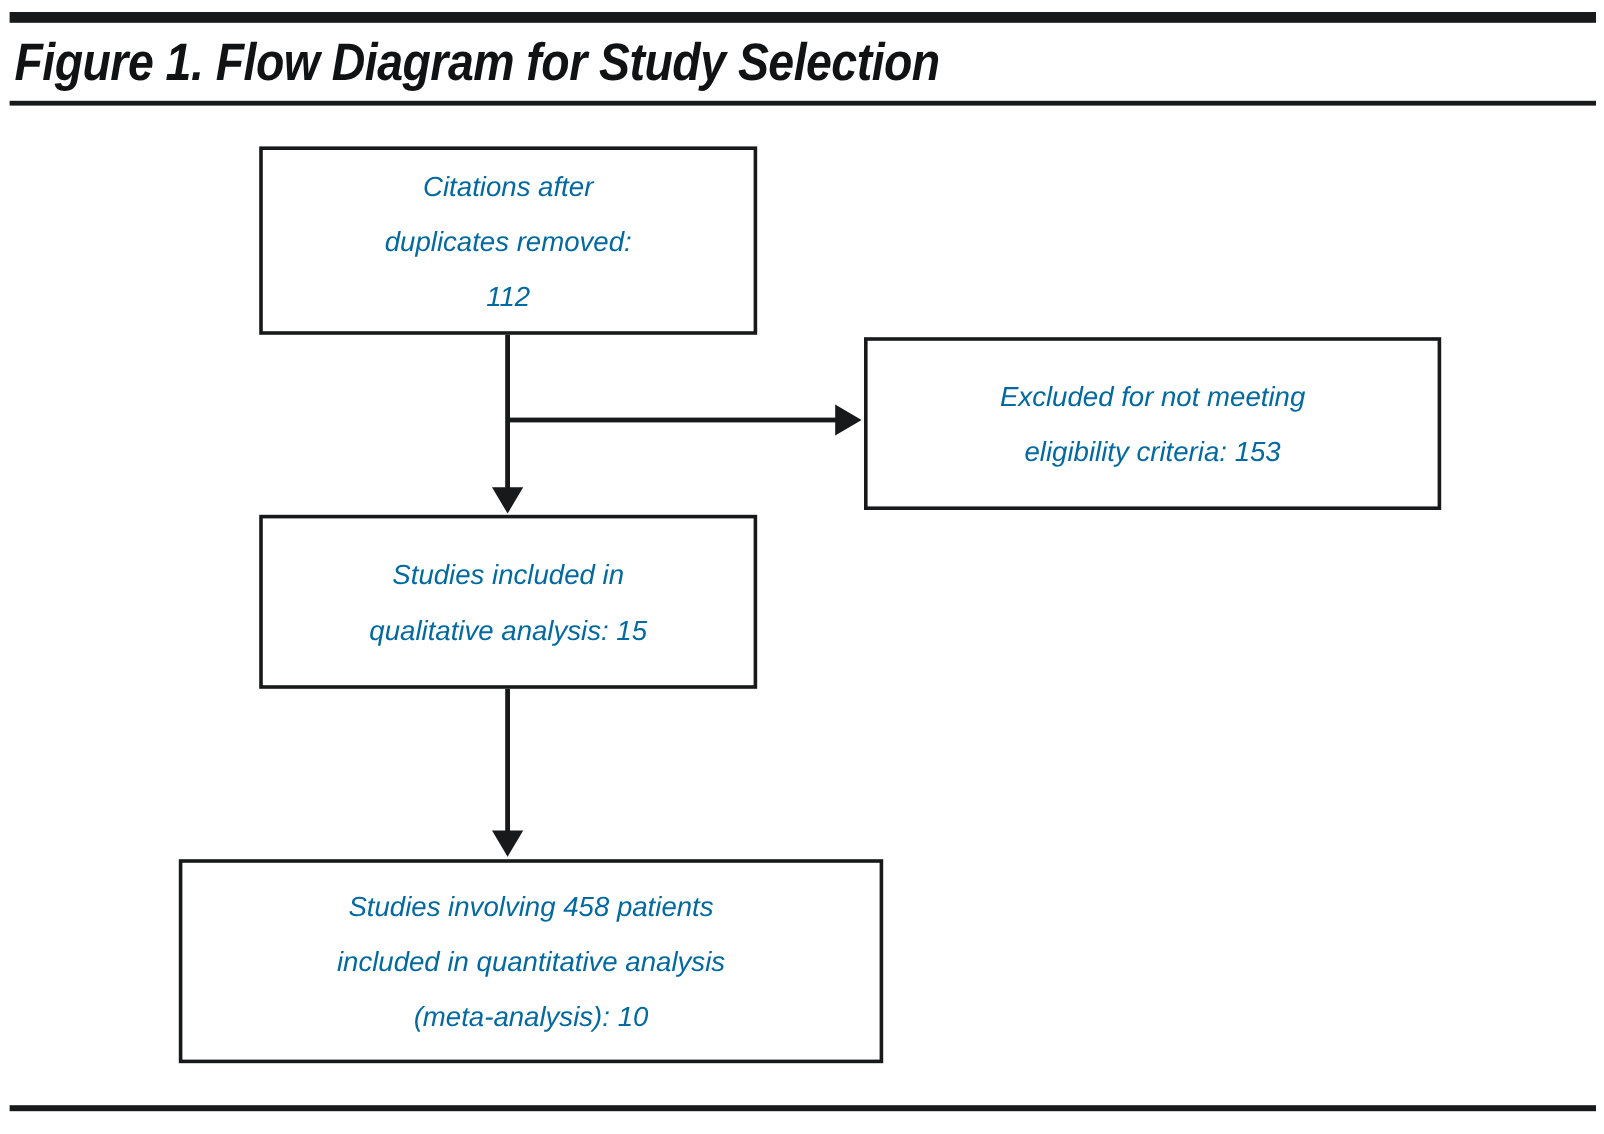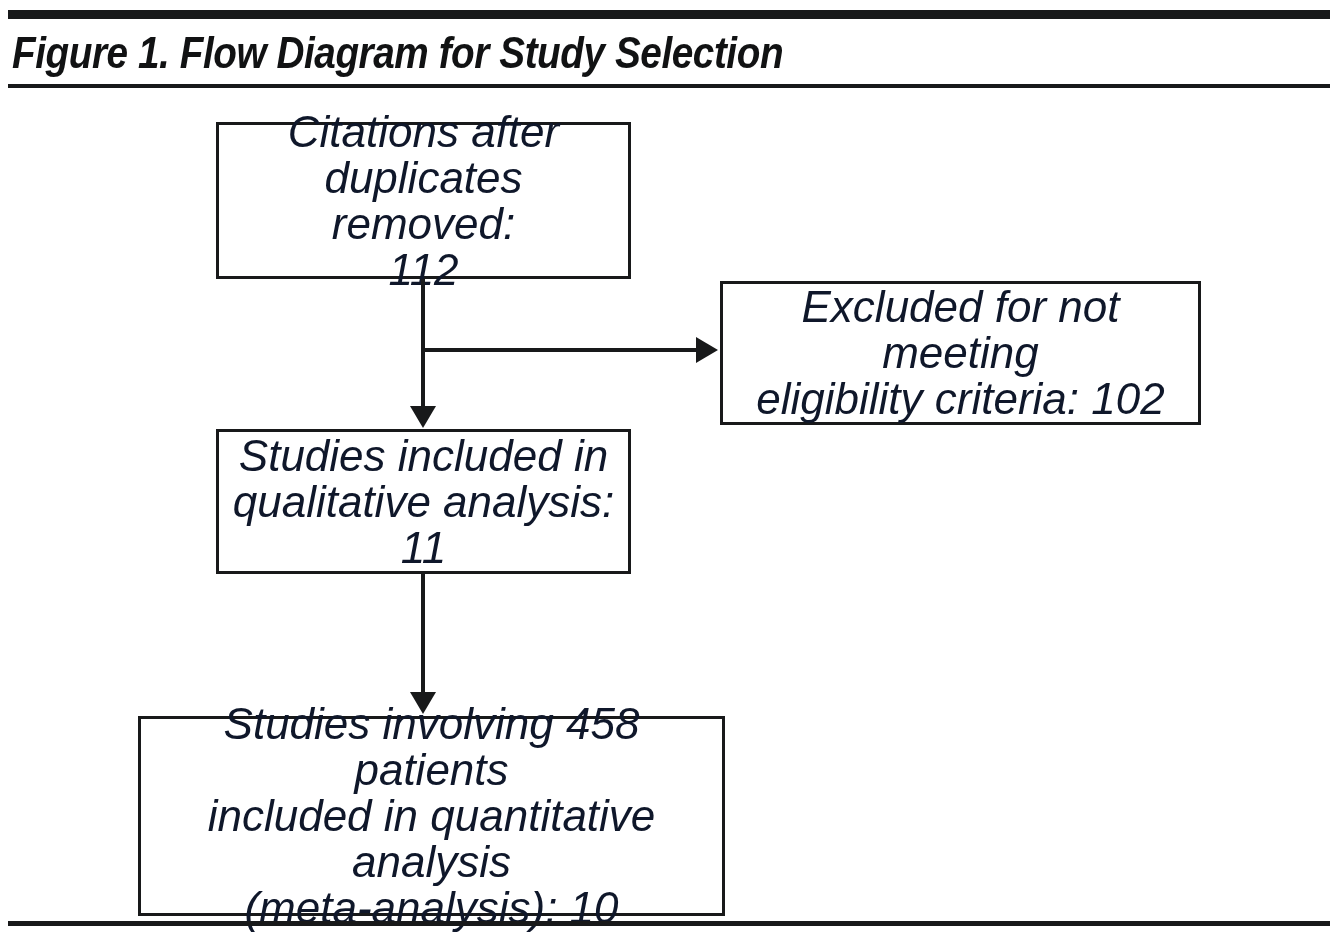--- a/index.html
+++ b/index.html
@@ -74,31 +74,31 @@
     border: 3px solid #18191a;
     background: #ffffff;
     display: flex;
     align-items: center;
     justify-content: center;
     text-align: center;
   }
   .flow-box .box-text {
     font-family: "Liberation Sans", sans-serif;
     font-weight: 400;
-    font-size: 44px;
+    font-size: 23px;
     line-height: 46px;
-    color: #0f172a;
+    color: #0369a1;
     white-space: pre-line;
     padding: 0 10px;
   }
 
   #box-citations { left: 216px; top: 122px; width: 415px; height: 157px; }
   #box-excluded  { left: 720px; top: 281px; width: 481px; height: 144px; }
   #box-qualitative { left: 216px; top: 429px; width: 415px; height: 145px; }
-  #box-quantitative { left: 138px; top: 716px; width: 587px; height: 200px; }
+  #box-quantitative { left: 149px; top: 716px; width: 587px; height: 170px; }
 
   
   .conn {
     position: absolute;
   }
   .v-line {
     background: #18191a;
     width: 4px;
   }
   .h-line {
@@ -146,26 +146,26 @@
   </div>
 
   <div class="conn v-line" id="conn1-vert"></div>
   <div class="arrow-down" id="conn1-arrow"></div>
 
   <div class="conn h-line" id="conn2-horiz"></div>
   <div class="arrow-right" id="conn2-arrow"></div>
 
   <div class="flow-box" id="box-excluded">
     <span class="box-text">Excluded for not meeting
-eligibility criteria: 102</span>
+eligibility criteria: 153</span>
   </div>
 
   <div class="flow-box" id="box-qualitative">
     <span class="box-text">Studies included in
-qualitative analysis: 11</span>
+qualitative analysis: 15</span>
   </div>
 
   <div class="conn v-line" id="conn3-vert"></div>
   <div class="arrow-down" id="conn3-arrow"></div>
 
   <div class="flow-box" id="box-quantitative">
     <span class="box-text">Studies involving 458 patients
 included in quantitative analysis
 (meta-analysis): 10</span>
   </div>

